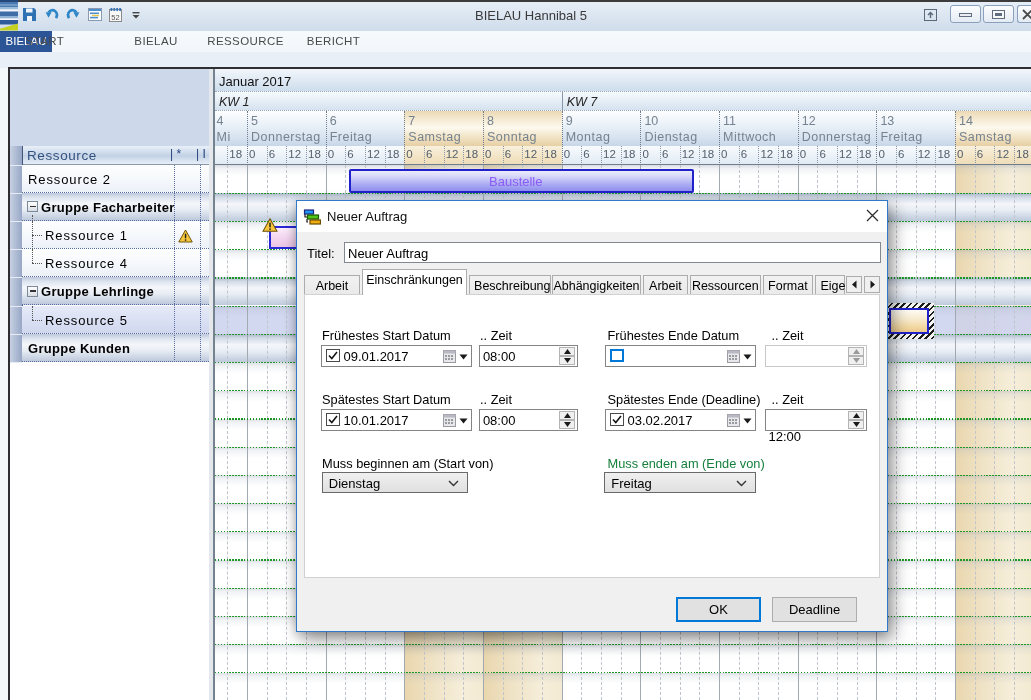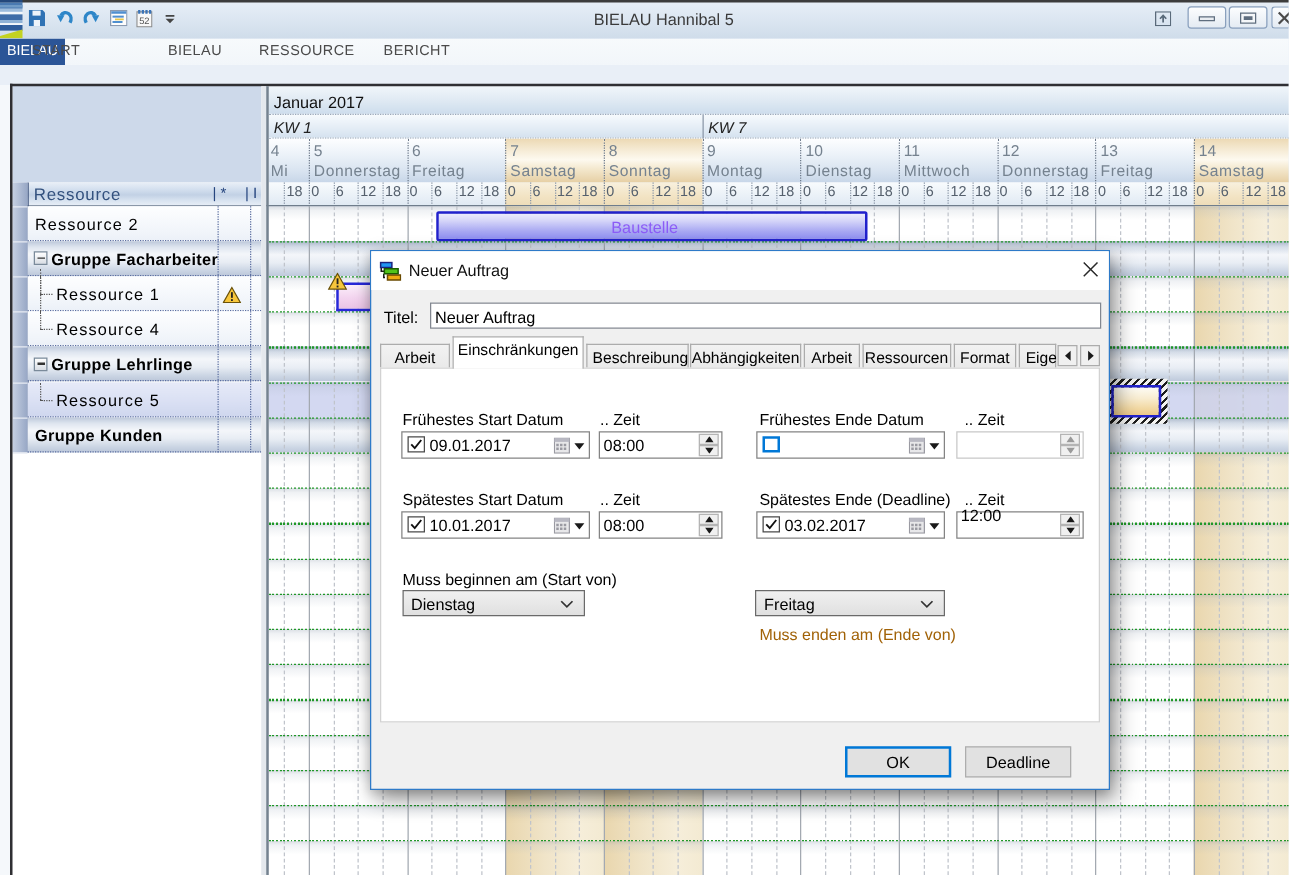--- a/index.html
+++ b/index.html
@@ -476,31 +476,31 @@
       <rect x="8" y="5" width="2" height="2"></rect>
 <rect x="2" y="8" width="2" height="2"></rect>
       <rect x="5" y="8" width="2" height="2"></rect>
       <rect x="8" y="8" width="2" height="2"></rect>
     </g>
 </svg>
 <svg class="a" style="left:743.0px;top:417.5px;z-index:5;" width="9" height="6" viewBox="0 0 9 6">
     <polygon points="0.5,0.5 8.5,0.5 4.5,5.5" fill="#1a1a1a"></polygon>
   </svg>
 <div class="a" style="left:764.5px;top:408.5px;width:102.5px;height:22px;background:#fff;border:1px solid #848484;z-index:5;"></div>
-<div class="a" style="left:768.5px;top:405px;font-size:13px;color:#000;z-index:5;">12:00</div>
+<div class="a" style="left:768.5px;top:429px;font-size:13px;color:#000;z-index:5;">12:00</div>
 <div class="a" style="left:848.0px;top:410.5px;width:16px;height:9px;background:#f0f0f0;border:1px solid #b4b4b4;z-index:5;"></div>
 <div class="a" style="left:848.0px;top:420.0px;width:16px;height:9px;background:#f0f0f0;border:1px solid #b4b4b4;z-index:5;"></div>
 <svg class="a" style="left:852.5px;top:413.0px;z-index:5;" width="7" height="5" viewBox="0 0 7 5">
     <polygon points="3.5,0 7,5 0,5" fill="#1a1a1a"></polygon>
   </svg>
 <svg class="a" style="left:852.5px;top:422.0px;z-index:5;" width="7" height="5" viewBox="0 0 7 5">
     <polygon points="0,0 7,0 3.5,5" fill="#1a1a1a"></polygon>
   </svg>
 <div class="a" style="left:322px;top:455.5px;font-size:12.8px;color:#000;z-index:5;">Muss beginnen am (Start von)</div>
-<div class="a" style="left:607.5px;top:455.5px;font-size:12.8px;color:#a16207;z-index:5;margin-top:44px;">Muss enden am (Ende von)</div>
+<div class="a" style="left:607.5px;top:455.5px;font-size:12.8px;color:#15803d;z-index:5;">Muss enden am (Ende von)</div>
 <div class="a" style="left:321.8px;top:472px;width:146.3px;height:20.5px;background:linear-gradient(180deg,#f0f0f0,#e0e0e0);border:1px solid #6a6a6a;z-index:5;"></div>
 <div class="a" style="left:328.8px;top:475.5px;font-size:13px;color:#000;z-index:5;">Dienstag</div>
 <svg class="a" style="left:448.1px;top:479.5px;z-index:5;" width="11" height="7" viewBox="0 0 11 7">
     <path d="M1,1 L5.5,5.5 L10,1" fill="none" stroke="#333" stroke-width="1.4"></path>
   </svg>
 <div class="a" style="left:604.3px;top:472px;width:151.8px;height:20.5px;background:linear-gradient(180deg,#f0f0f0,#e0e0e0);border:1px solid #6a6a6a;z-index:5;"></div>
 <div class="a" style="left:611.3px;top:475.5px;font-size:13px;color:#000;z-index:5;">Freitag</div>
 <svg class="a" style="left:736.0999999999999px;top:479.5px;z-index:5;" width="11" height="7" viewBox="0 0 11 7">
     <path d="M1,1 L5.5,5.5 L10,1" fill="none" stroke="#333" stroke-width="1.4"></path>
   </svg>

